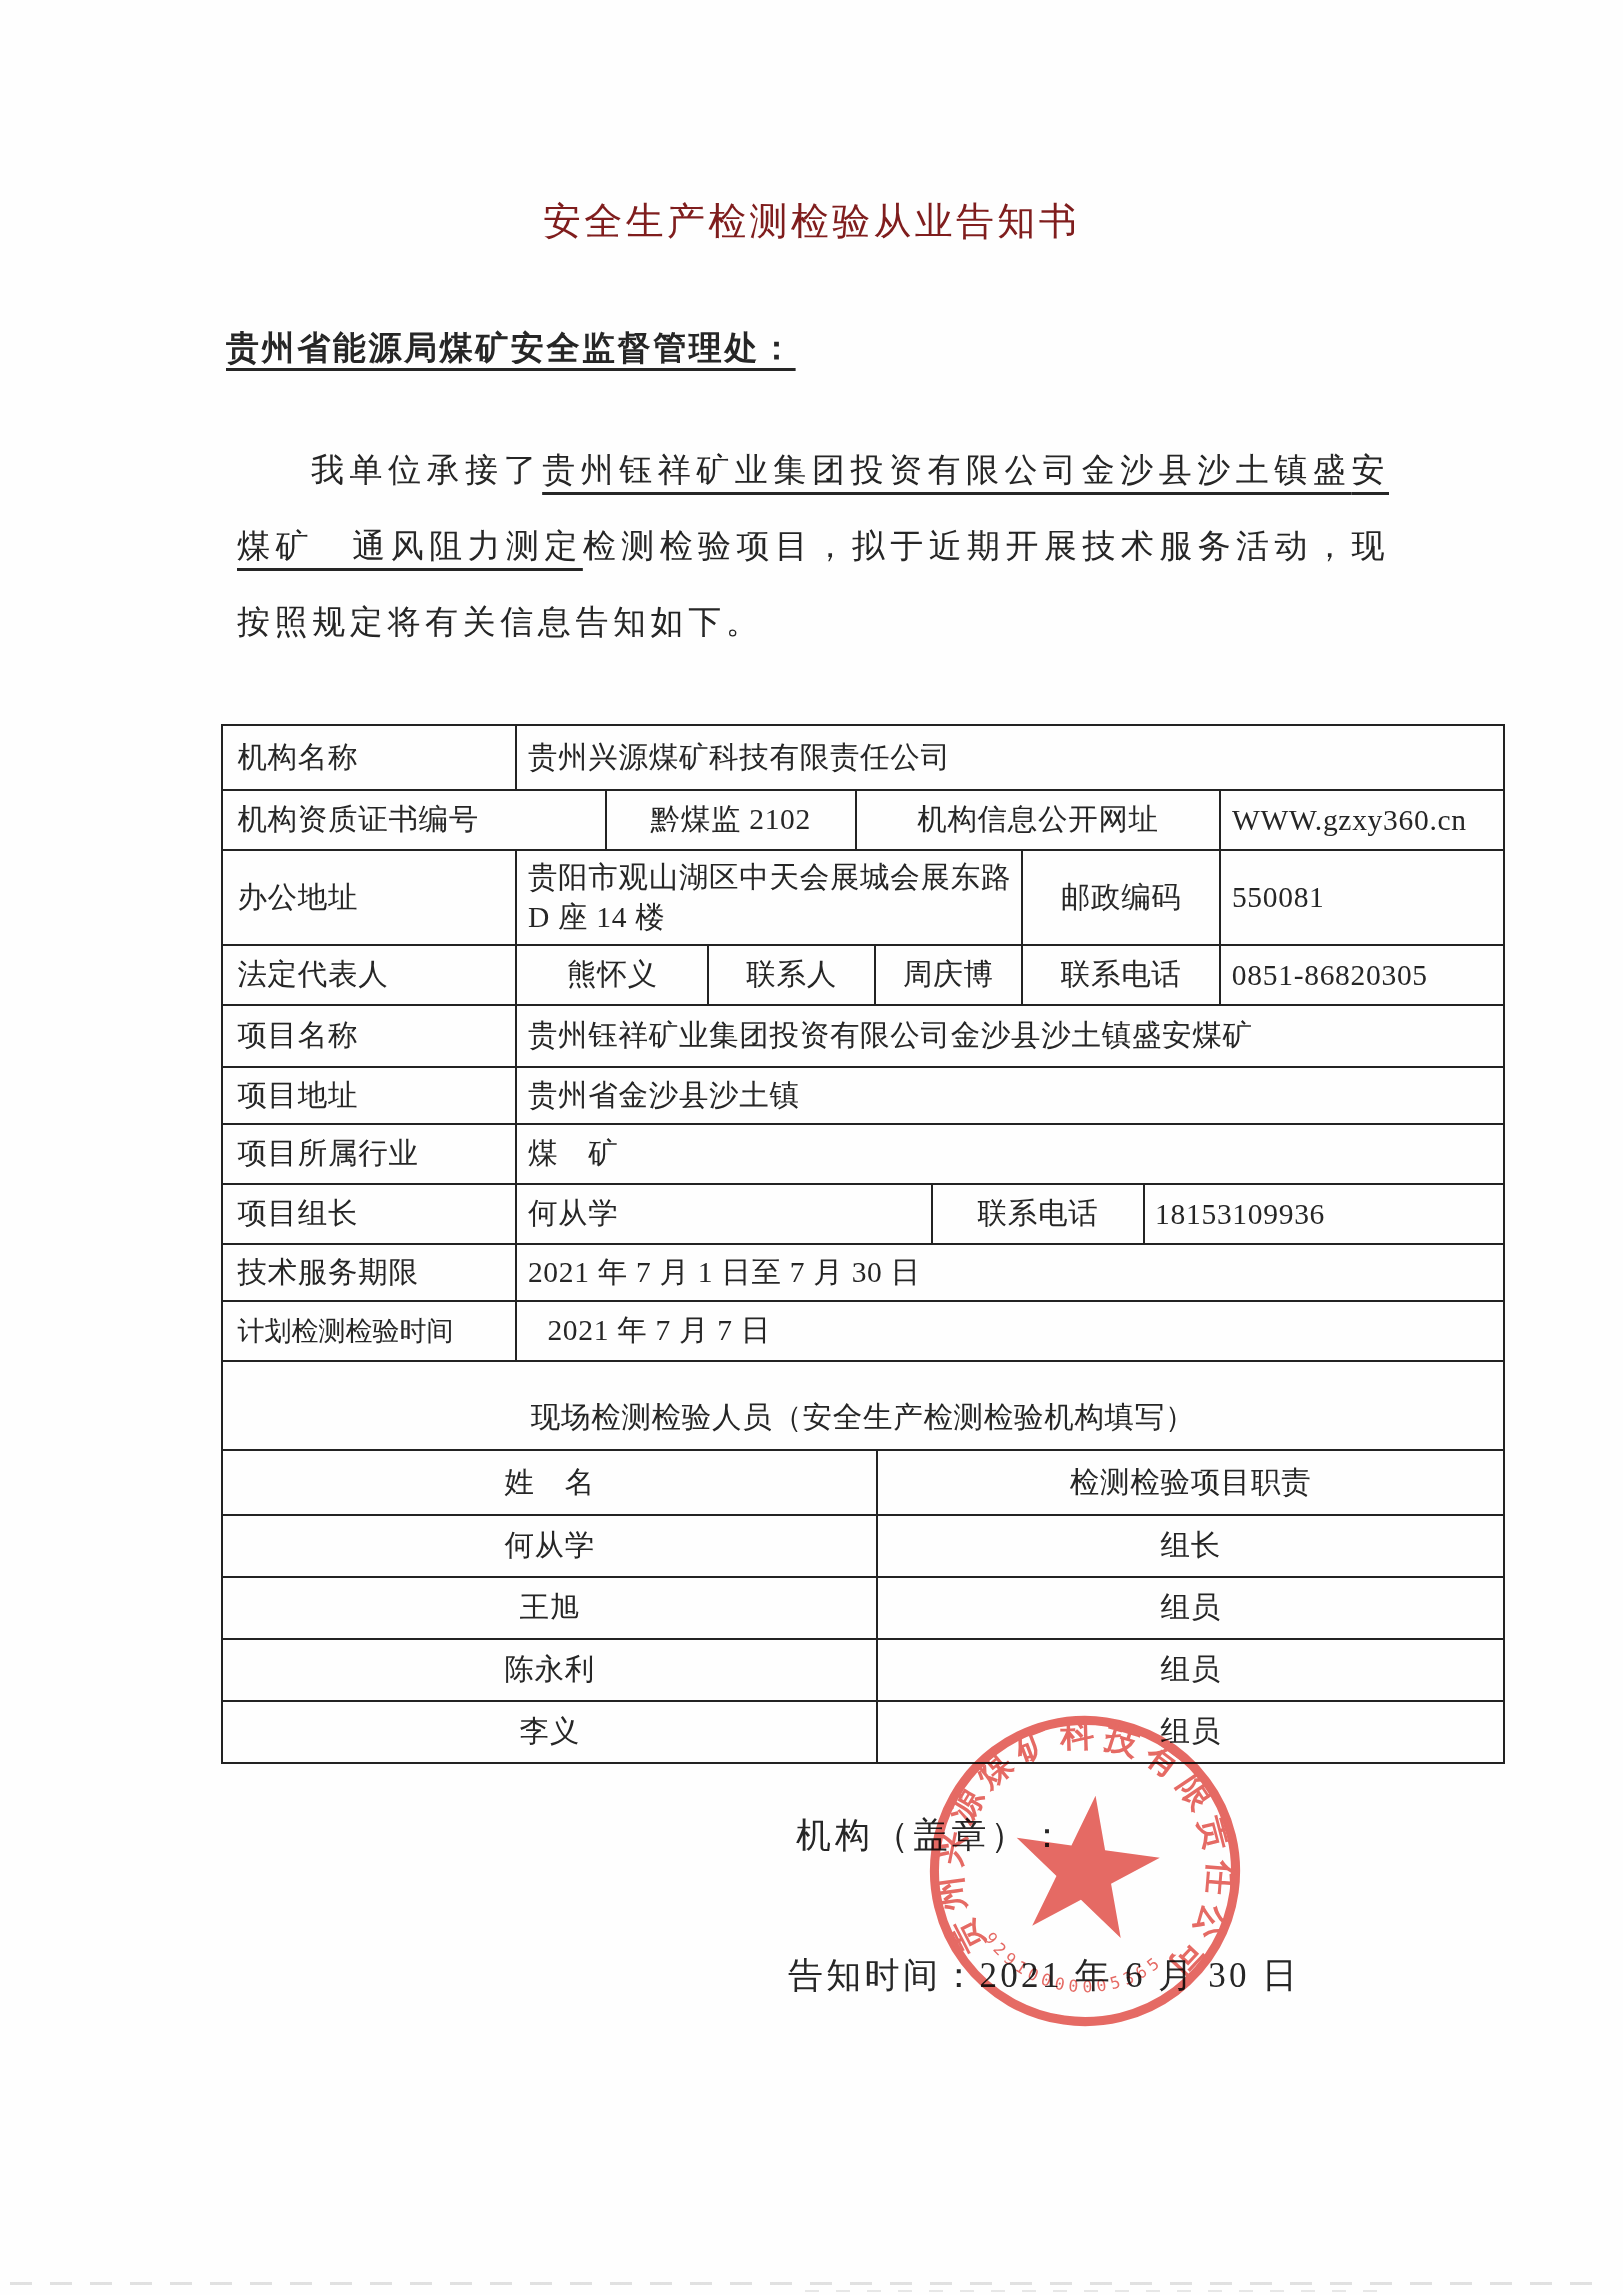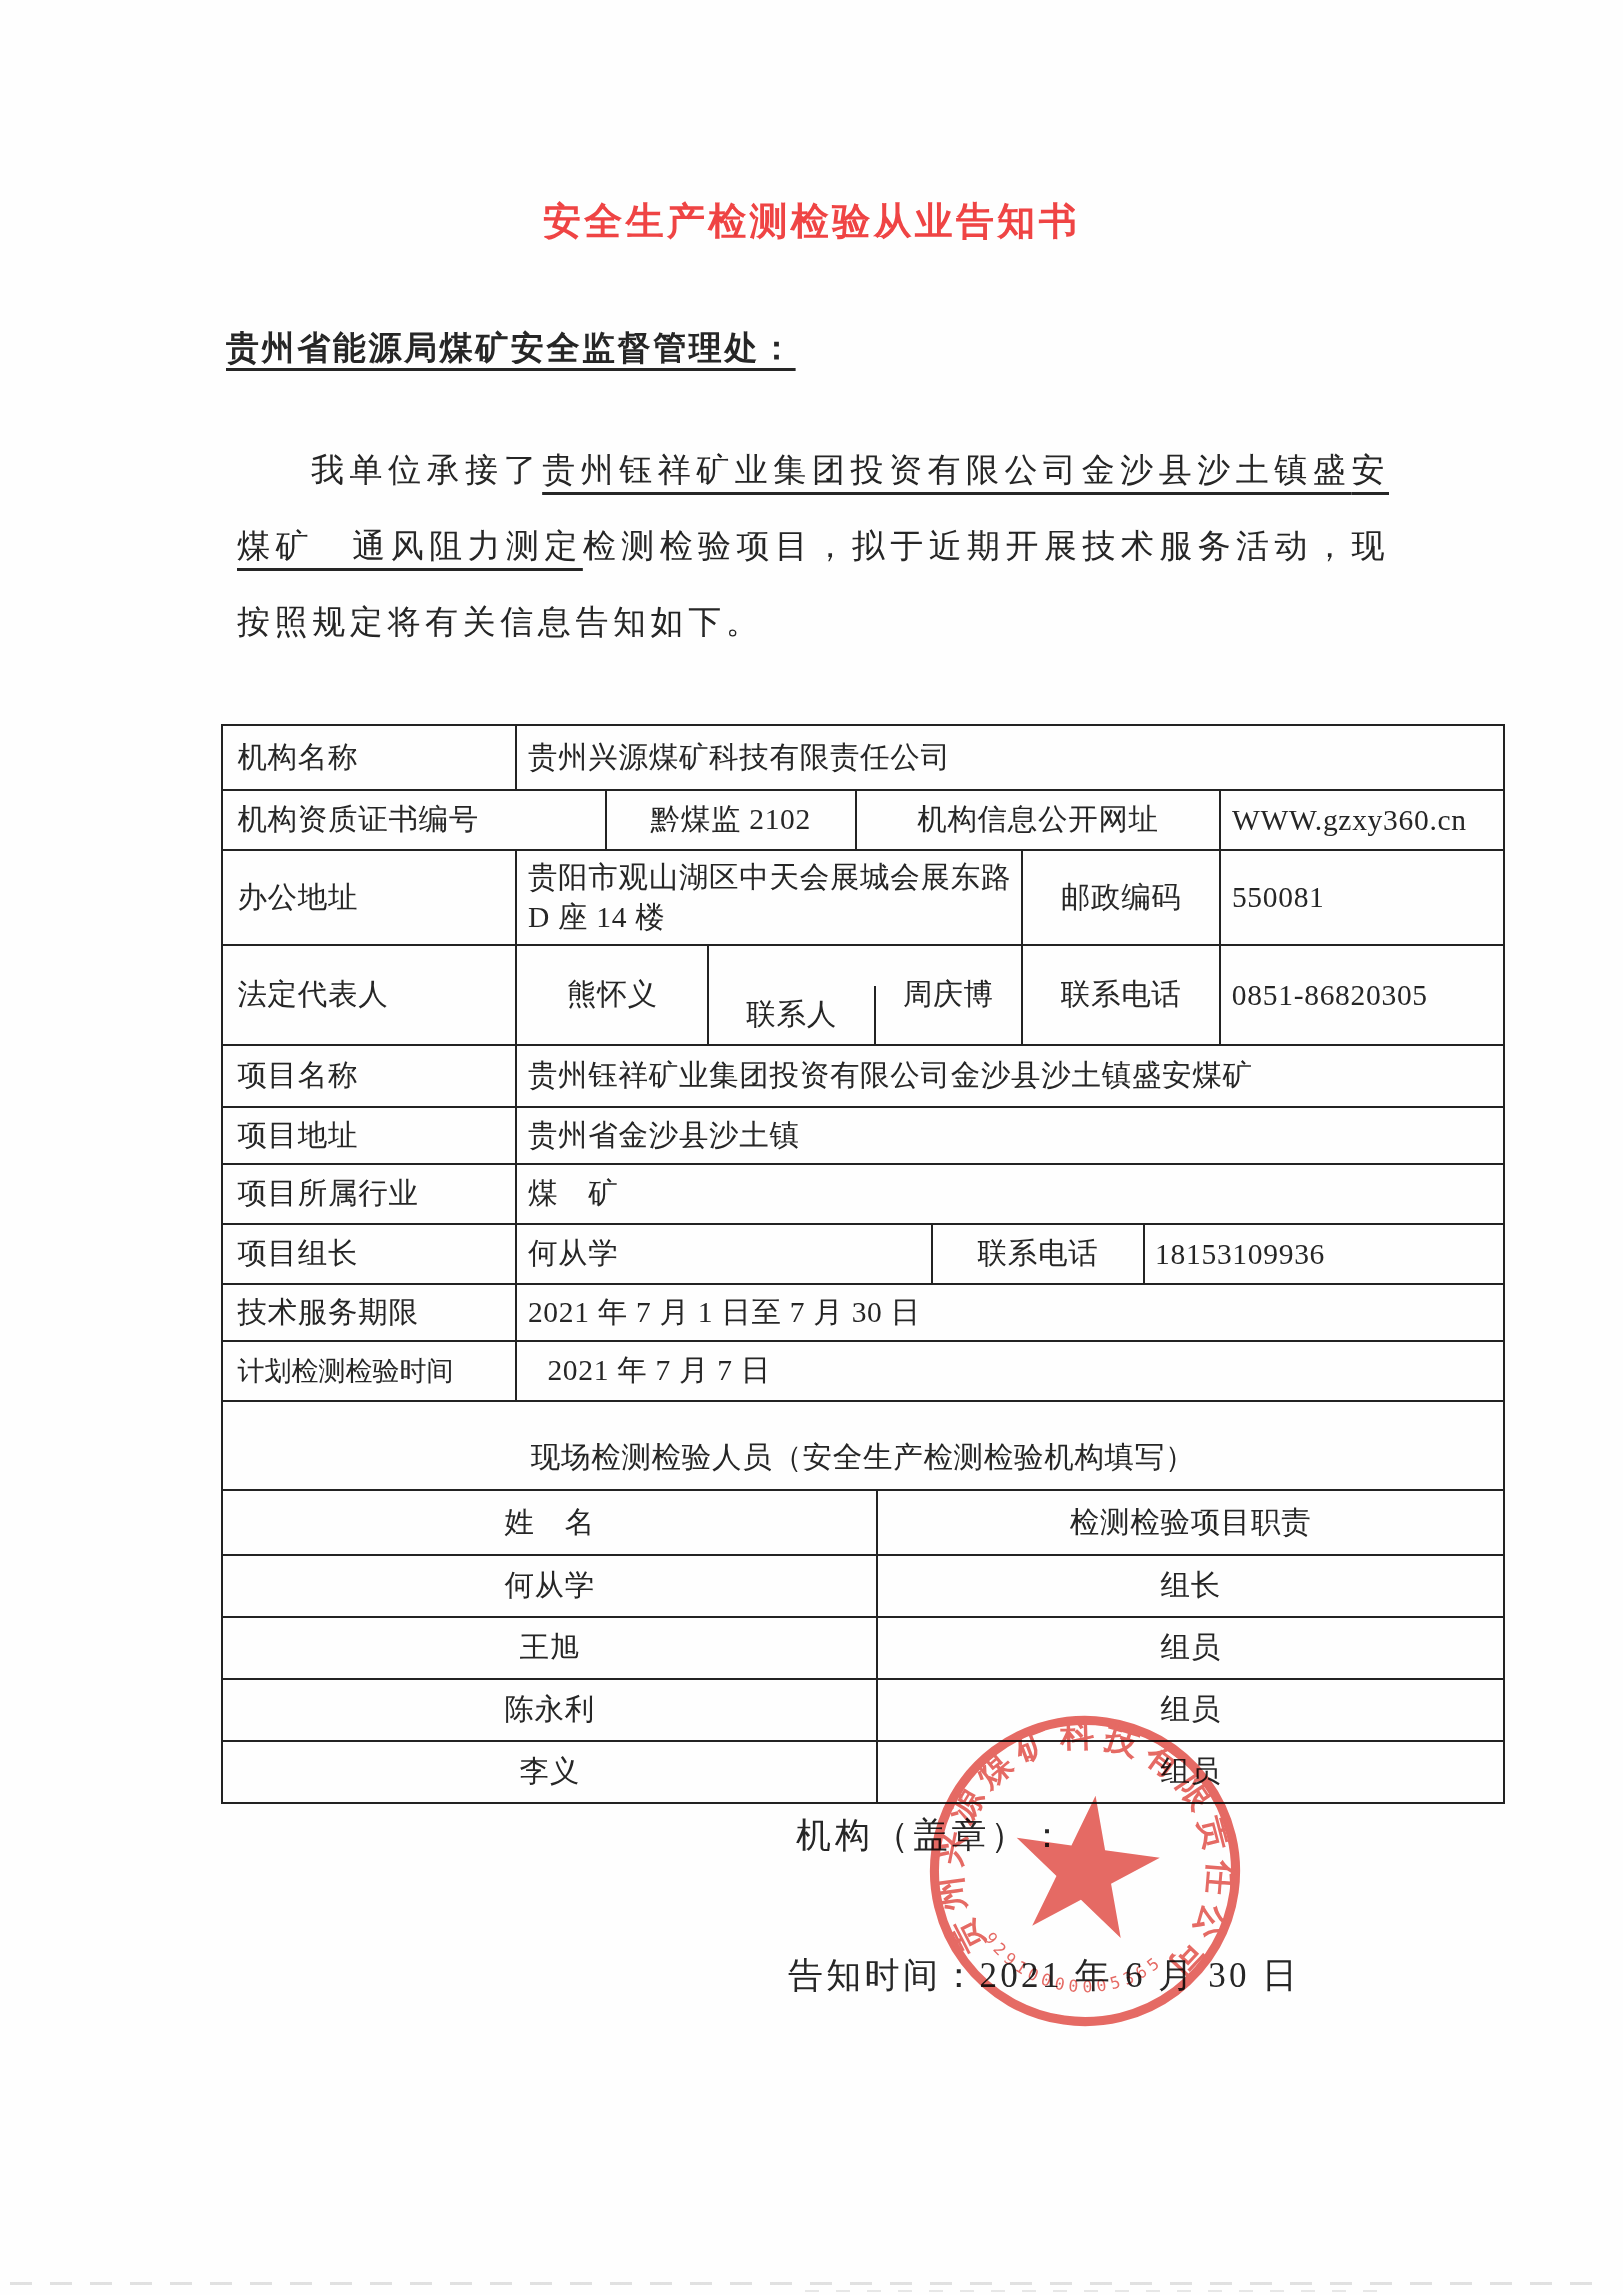--- a/index.html
+++ b/index.html
@@ -4,22 +4,22 @@
 <style>
   html,body{margin:0;padding:0;}
   body{
     width:1623px;height:2295px;position:relative;overflow:hidden;
     background:#fefefe;color:#262626;
     font-family:"Liberation Serif","DejaVu Serif",serif;
   }
   
   .doc-title{
     position:absolute;top:196px;left:0;width:100%;
-    text-align:center;font-size:38px;font-weight:700;letter-spacing:3.3px;
-    color:#ef4444;
+    text-align:center;font-size:38px;font-weight:400;letter-spacing:3.3px;
+    color:#7f1d1d;
   }
   
   .addressee{
     position:absolute;top:326px;left:226px;
     font-size:33px;font-weight:600;letter-spacing:2.6px;
     text-decoration:underline;text-decoration-thickness:2.6px;text-underline-offset:9.2px;
   }
   
   .paragraph{
     position:absolute;top:432px;left:237px;width:1152px;
@@ -41,21 +41,21 @@
     border-right:2px solid #232323;
     padding:6.5px 7.9px 6.5px 14.4px;min-height:58px;
   }
   .cell:last-child{border-right:none;}
   .c{justify-content:center;text-align:center;padding:6.5px 5.2px;}
   .val{padding-left:10.5px;}
   .pad40{padding-left:30px;}
   .w23{flex:0 0 23%;} .w77{flex:0 0 77%;}
   .w30{flex:0 0 30%;} .w19_5{flex:0 0 19.5%;} .w28_5{flex:0 0 28.5%;} .w22{flex:0 0 22%;}
   .w39_5{flex:0 0 39.5%;} .w15_5{flex:0 0 15.5%;}
-  .w15{flex:0 0 15%;} .w13{flex:0 0 13%;margin-top:40px;} .w11_5{flex:0 0 11.5%;}
+  .w15{flex:0 0 15%;} .w13{flex:0 0 13%;} .w11_5{flex:0 0 11.5%;}
   .w32_5{flex:0 0 32.5%;} .w16_5{flex:0 0 16.5%;} .w28{flex:0 0 28%;}
   .w51{flex:0 0 51.2%;text-align:right;} .w49{flex:0 0 48.8%;}
   .h96{min-height:63px;} .h140{min-height:93px;} .h92{min-height:60px;} .h84{min-height:55px;}
   .cond{font-size:27px;letter-spacing:0;}
   .full{flex:0 0 100%;justify-content:center;text-align:center;padding:6.5px 5.2px;margin-top:24px;}
   
   .seal-line{position:absolute;top:1812px;left:796px;font-size:35px;letter-spacing:3.9px;font-weight:500;}
   .date-line{position:absolute;top:1952px;left:788px;font-size:35px;letter-spacing:3.3px;font-weight:500;}
   
   .seal{

